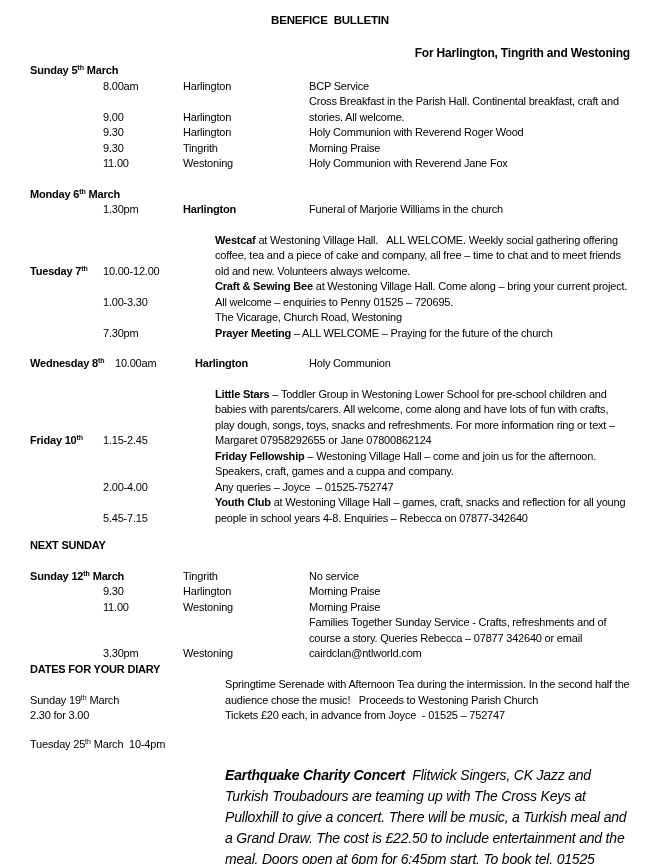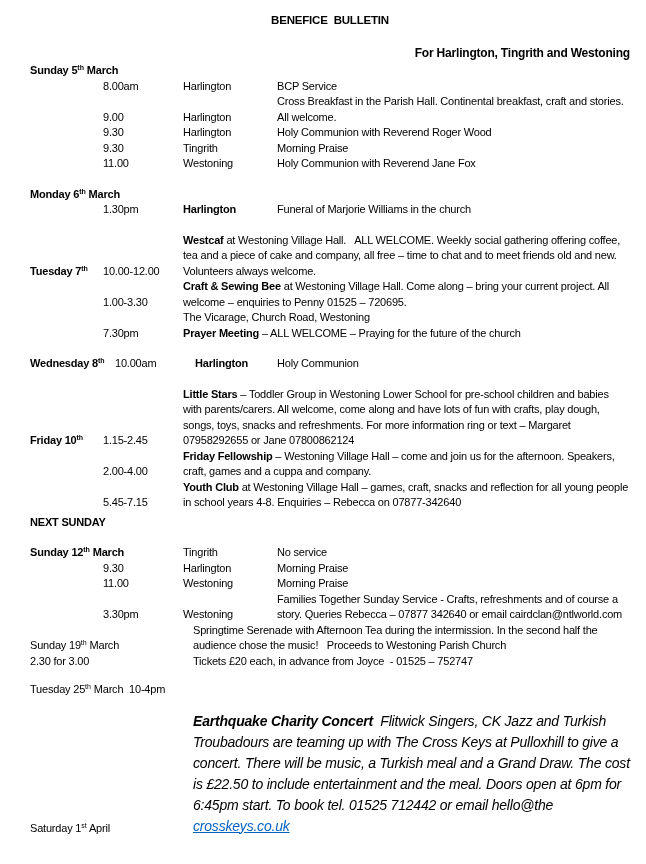--- a/index.html
+++ b/index.html
@@ -10,30 +10,30 @@
     font-size:11px;line-height:15.5px;color:#000;
     letter-spacing:-0.2px;overflow:hidden;
   }
   .b{font-weight:bold;}
   .title{text-align:center;font-weight:bold;font-size:11.5px;}
   .subtitle{text-align:right;font-weight:bold;font-size:12px;margin-top:17px;}
   .row{display:flex;align-items:flex-end;}
   .cd{width:73px;flex:none;}   
   .ct{width:80px;flex:none;}   
   .cl{width:94px;flex:none;}   
-  .cx{flex:1;min-width:0;}     
+  .cx{flex:1;min-width:0;margin-left:32px;}     
   .cdt{width:153px;flex:none;} 
   .cdd{width:163px;flex:none;} 
   .wd{width:85px;flex:none;}   
   .wt{width:80px;flex:none;}
   .wl{width:82px;flex:none;}
   sup{font-size:7px;line-height:0;vertical-align:4px;letter-spacing:0;}
   a.lnk{color:#0563C1;text-decoration:underline;cursor:pointer;}
   .mt2{margin-top:2px;}
-  .mt4{margin-top:4px;}
+  .mt4{margin-top:12px;}
   .mt13{margin-top:13px;}
   .mt15{margin-top:15px;}
   .small{font-size:14px;line-height:21px;letter-spacing:-0.2px;font-style:italic;}
 </style>
 </head>
 <body>
 
 <div class="page">
 
   <div class="title">BENEFICE&nbsp; BULLETIN</div>
@@ -109,20 +109,21 @@
   <div class="row mt15">
     <div class="cd b"><span>Friday 10</span><sup>th</sup></div>
     <div class="ct">1.15-2.45</div>
     <div class="cx"><span class="b">Little Stars</span><span> – Toddler Group in Westoning Lower School for pre-school children and babies with parents/carers.  All welcome, come along and have lots of fun with crafts, play dough, songs, toys, snacks and refreshments.  For more information ring or text – Margaret 07958292655 or Jane 07800862124</span></div>
   </div>
   <div class="row">
     <div class="cd"></div>
     <div class="ct">2.00-4.00</div>
     <div class="cx">
       <div><span class="b">Friday Fellowship</span><span> – Westoning Village Hall – come and join us for the afternoon. Speakers, craft, games and a cuppa and company.</span></div>
+      <div>Any queries – Joyce&nbsp; – 01525-752747</div>
     </div>
   </div>
   <div class="row">
     <div class="cd"></div>
     <div class="ct">5.45-7.15</div>
     <div class="cx"><span class="b">Youth Club</span><span> at Westoning Village Hall – games, craft, snacks and reflection for all young people in school years 4-8.  Enquiries – Rebecca on 07877-342640</span></div>
   </div>
 
   <div class="b mt4">NEXT SUNDAY</div>
 
@@ -143,20 +144,21 @@
     <div class="cl">Westoning</div>
     <div class="cx">Morning Praise</div>
   </div>
   <div class="row">
     <div class="cd"></div>
     <div class="ct">3.30pm</div>
     <div class="cl">Westoning</div>
     <div class="cx">Families Together Sunday Service - Crafts, refreshments and of course a story.  Queries Rebecca – 07877 342640 or email cairdclan@ntlworld.com</div>
   </div>
 
+  <div class="b">DATES FOR YOUR DIARY</div>
 
   <div class="row">
     <div class="cdd">
       <div><span>Sunday 19</span><sup>th</sup><span> March</span></div>
       <div>2.30 for 3.00</div>
     </div>
     <div class="cx">
       <div>Springtime Serenade with Afternoon Tea during the intermission. In the second half the audience chose the music!&nbsp;&nbsp; Proceeds to Westoning Parish Church</div>
       <div>Tickets £20 each, in advance from Joyce&nbsp; - 01525 – 752747</div>
     </div>

